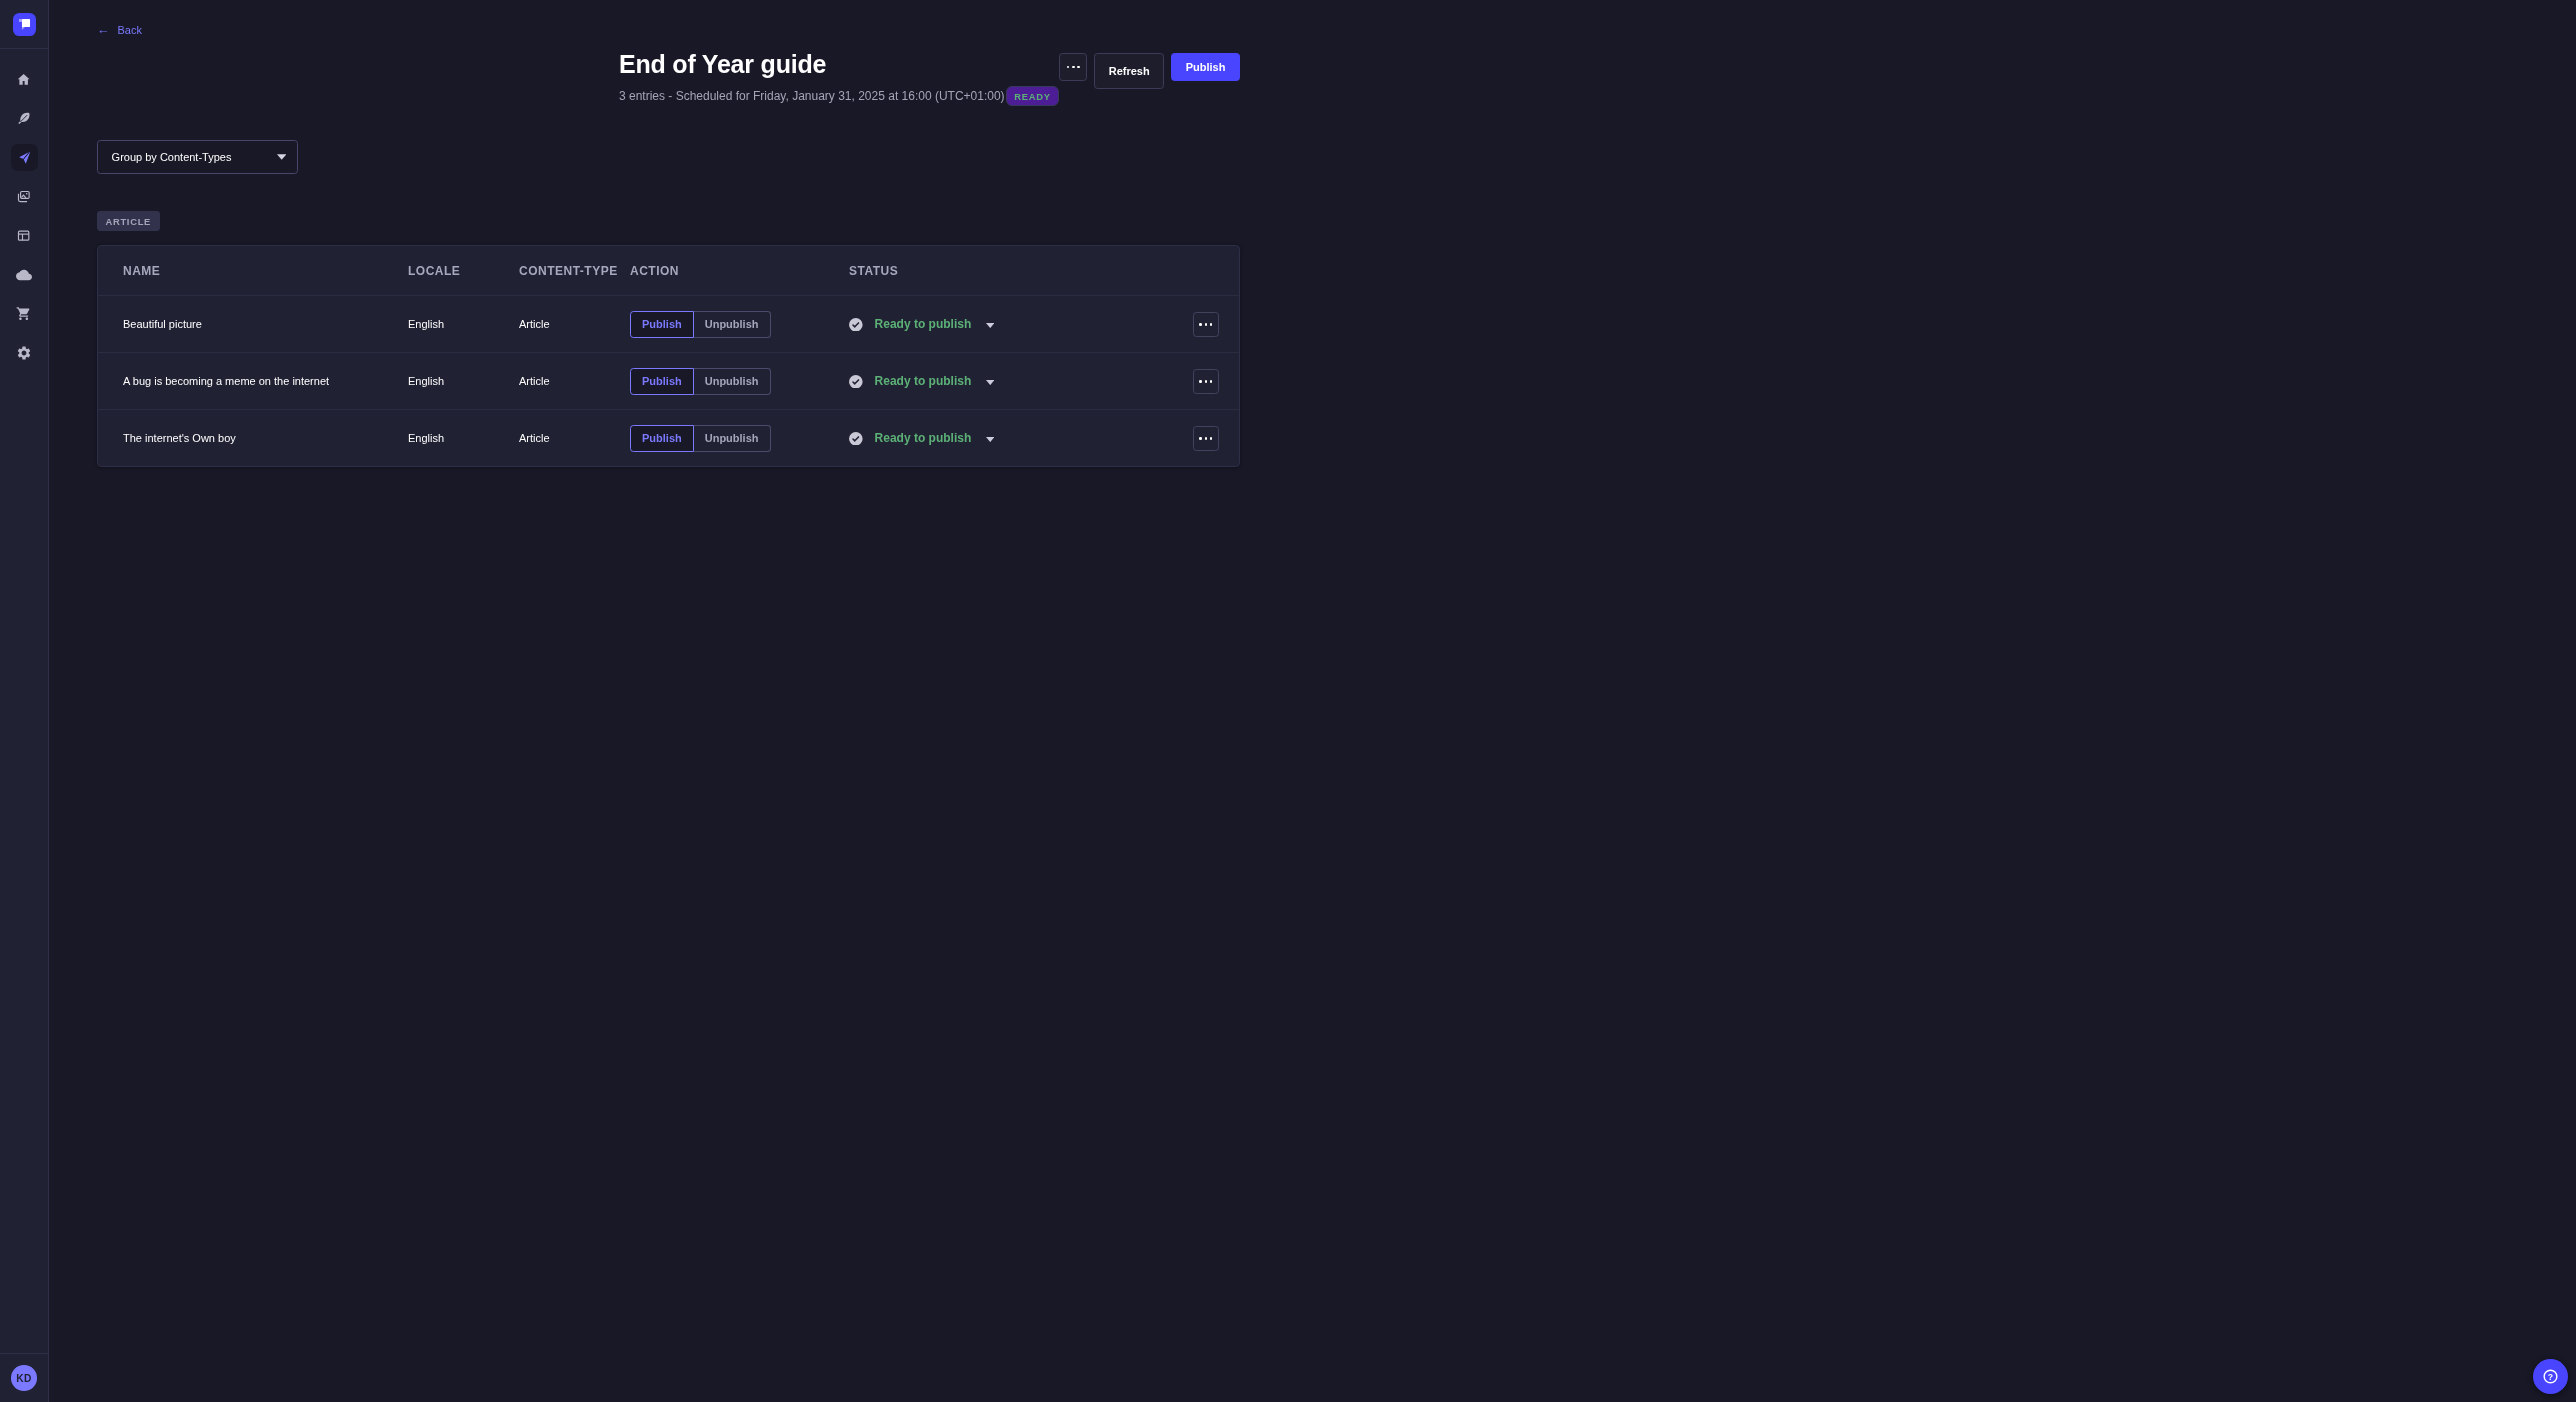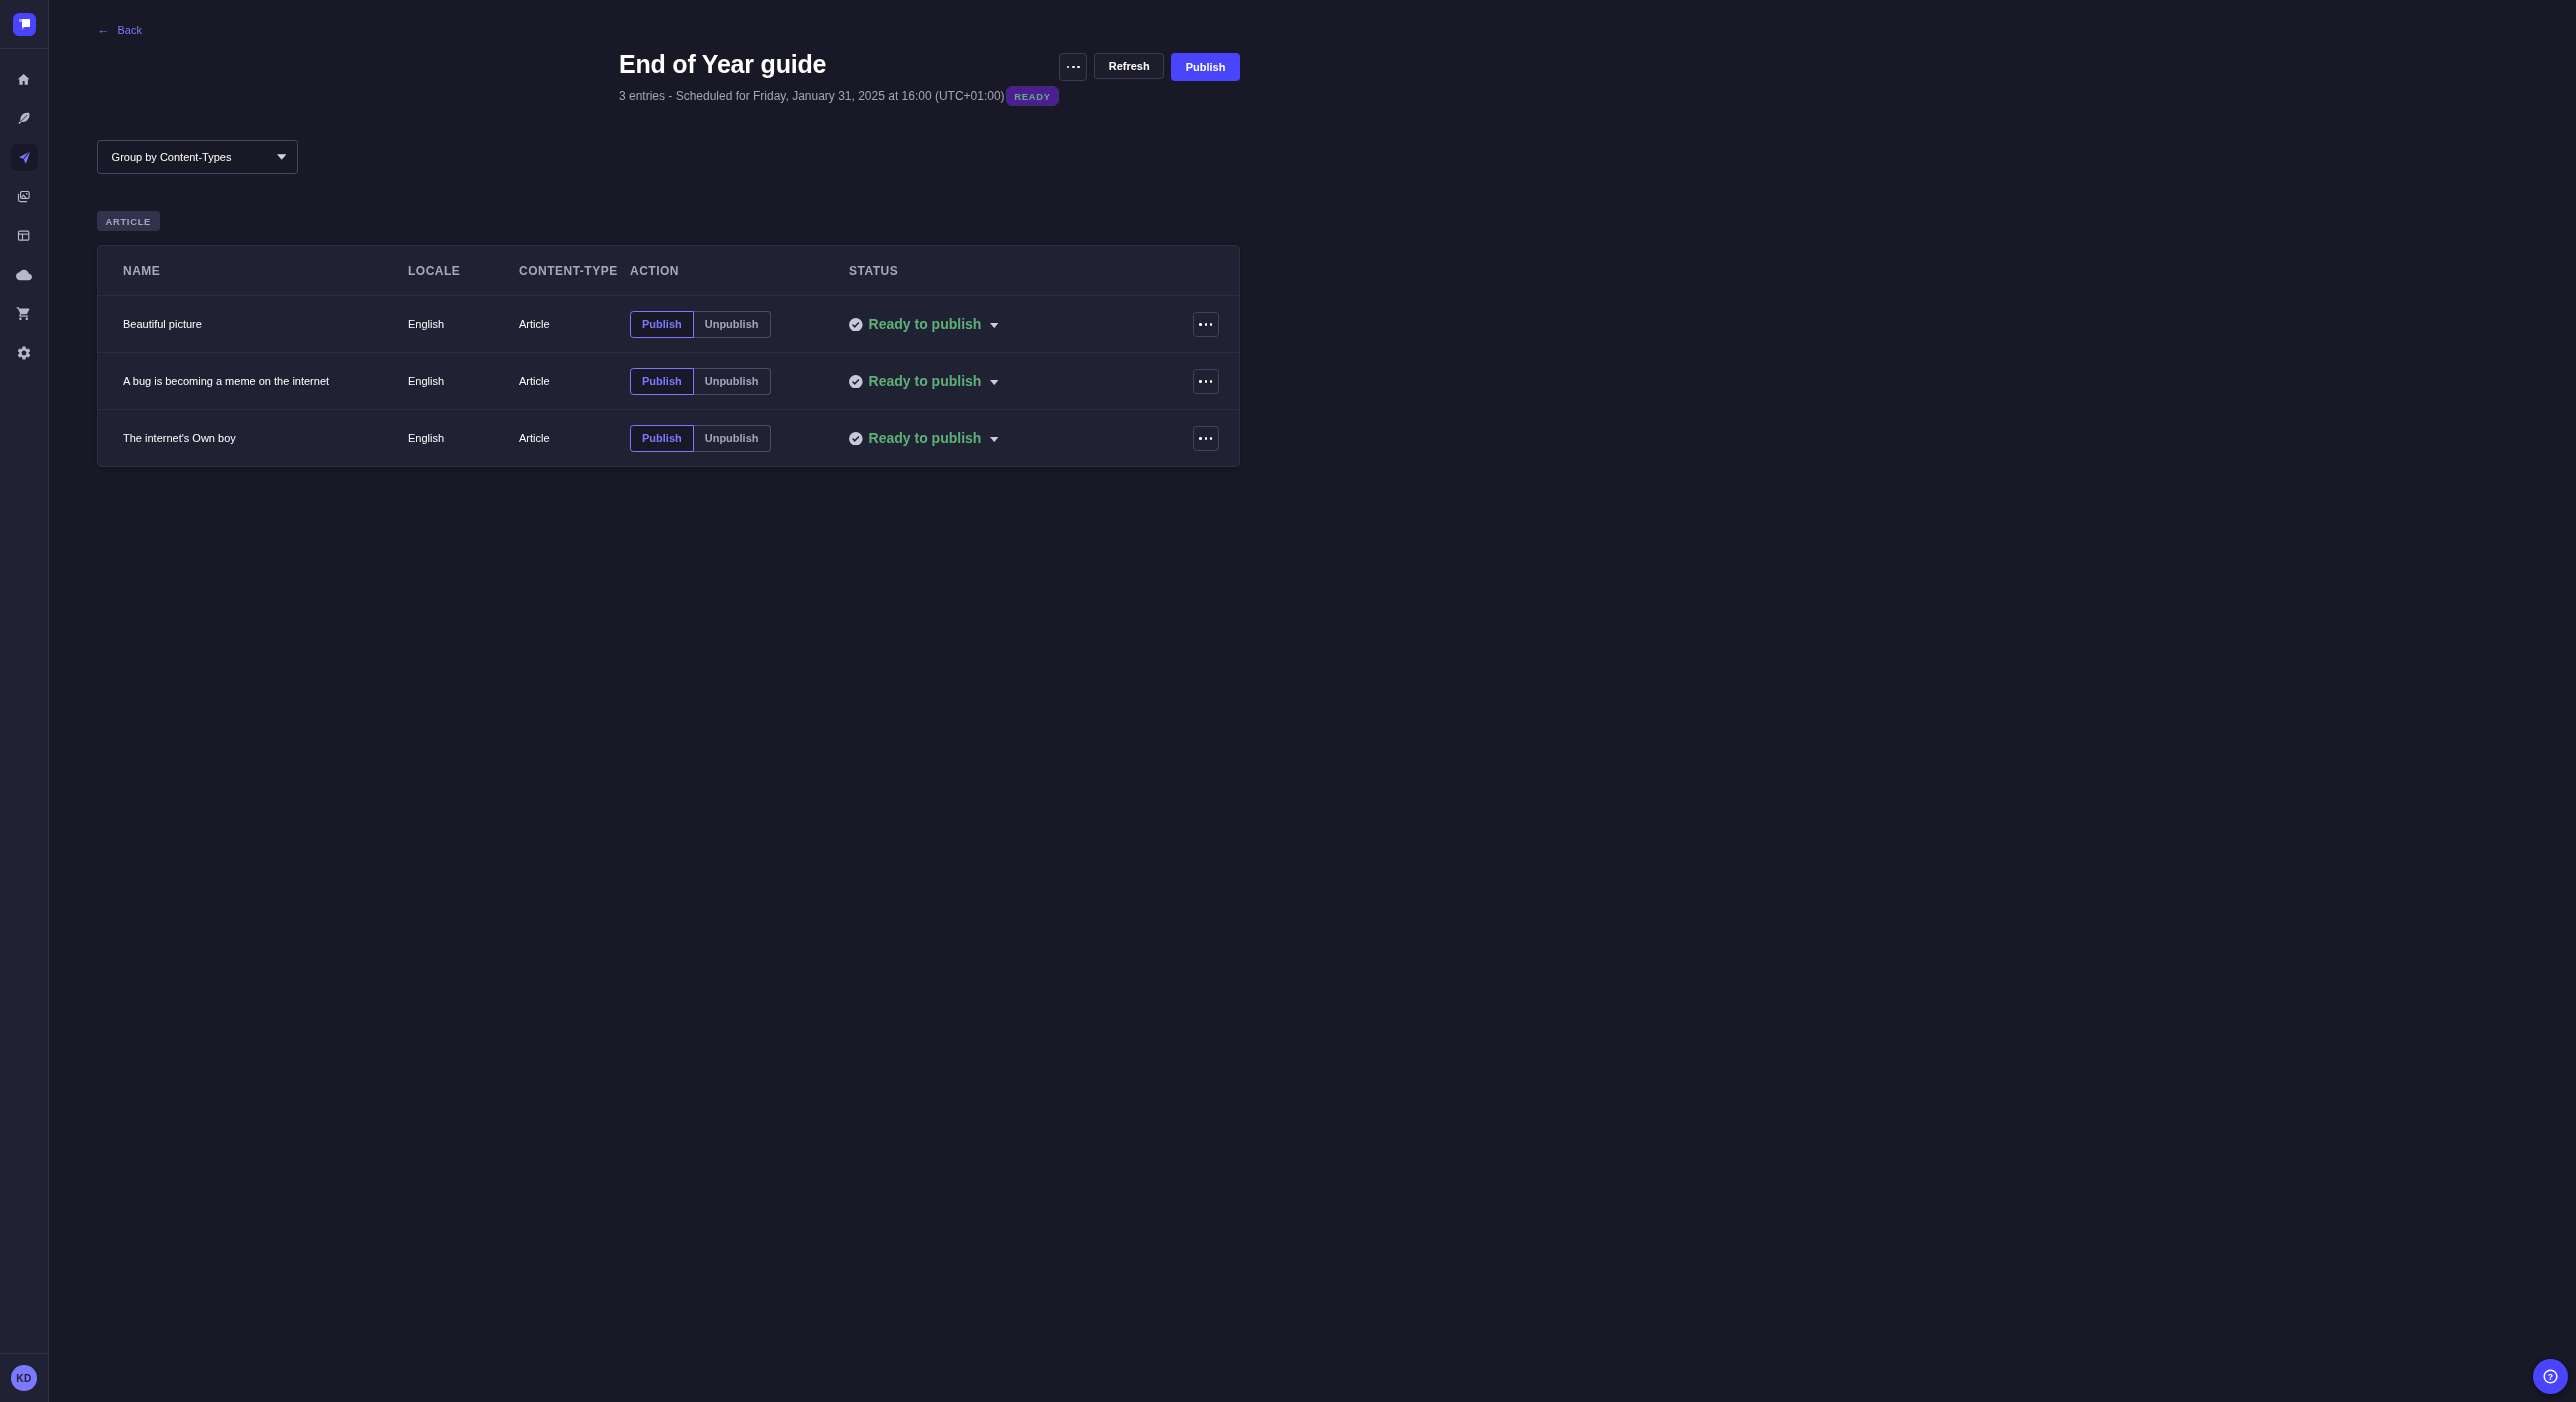--- a/index.html
+++ b/index.html
@@ -59,21 +59,21 @@
     border:0.9px solid #383858; border-radius:6px; padding:3.4px 7.7px; background:#4c1d95;
   }
 
   .actions { display:flex; gap:6.8px; margin-top:1.7px; }
   button { font-family:"Liberation Sans", sans-serif; cursor:pointer; }
   .btn-more {
     width:28px; height:28px; background:#1d1d2c; border:0.9px solid #3c3c58; border-radius:3.4px;
     display:flex; align-items:center; justify-content:center;
   }
   .btn-tertiary {
-    height:26px; padding:0 13.6px; background:#1d1d2c; border:0.9px solid #3c3c58; border-radius:3.4px;
+    height:36px; padding:0 13.6px; background:#1d1d2c; border:0.9px solid #3c3c58; border-radius:3.4px;
     color:#ffffff; font-size:11px; font-weight:600;
   }
   .btn-primary {
     height:28px; padding:0 13.6px; background:#4945ff; border:0.9px solid #4945ff; border-radius:3.4px;
     color:#ffffff; font-size:11px; font-weight:600;
   }
   .dots { display:flex; gap:2.6px; }
   .dots i { width:2.6px; height:2.6px; border-radius:50%; background:#ffffff; display:block; }
 
   .select {
@@ -108,21 +108,21 @@
   .seg button { height:27px; font-size:11px; font-weight:600; }
   .seg-publish {
     padding:0 11px; background:#181826; border:0.9px solid #7b79ff; color:#7b79ff;
     border-radius:3.4px 0 0 3.4px;
   }
   .seg-unpublish {
     padding:2px 11px; background:transparent; border:0.9px solid #4a4a6a; border-left:none;
     color:#a5a5ba; border-radius:0 3.4px 3.4px 0;
   }
 
-  .status { display:flex; align-items:center; gap:6px; color:#5cb176; font-size:14px; font-weight:600; cursor:pointer;text-align:right; }
+  .status { display:flex; align-items:center; gap:12px; color:#5cb176; font-size:12px; font-weight:600; cursor:pointer;text-align:right; }
   .status .caret { margin-left:2.6px; margin-top:1.7px; }
 
   .row-more {
     width:25.6px; height:25.6px; border:0.9px solid #42425f; border-radius:3.4px; background:transparent;
     display:flex; align-items:center; justify-content:center; justify-self:end;
   }
 
   
   .help-fab {
     position:fixed; right:7.7px; bottom:7.7px; width:35px; height:35px; border-radius:50%;

